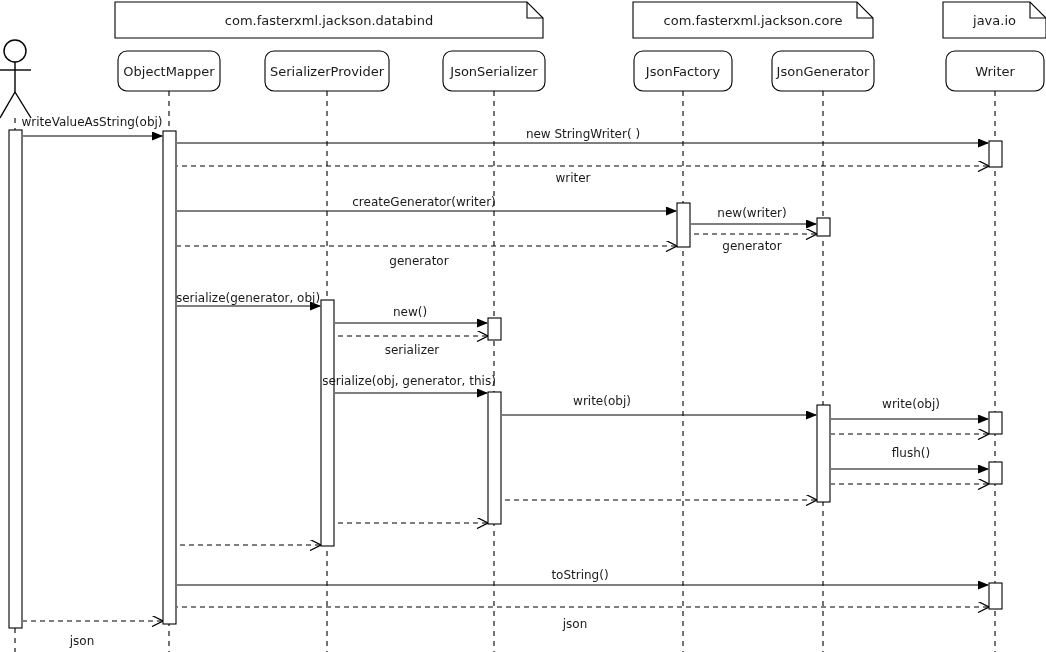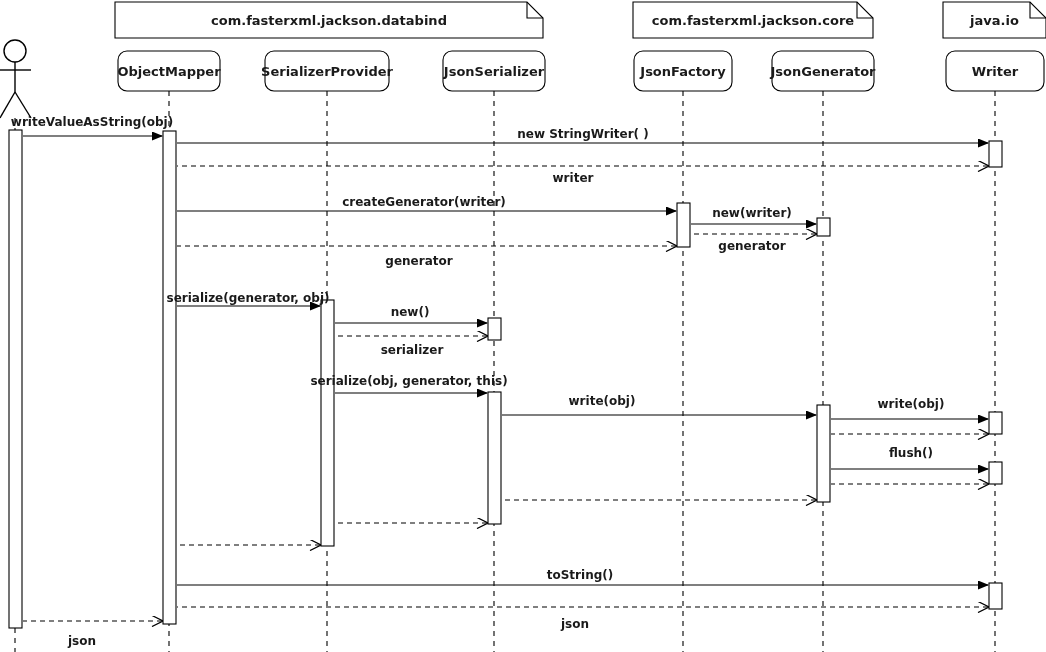--- a/index.html
+++ b/index.html
@@ -7,21 +7,20 @@
     padding: 0;
     background: #ffffff;
   }
   #canvas {
     position: relative;
     width: 1046px;
     height: 652px;
     background: #ffffff;
     font-family: "DejaVu Sans", "Liberation Sans", sans-serif;
     overflow: hidden;
-    font-weight: bold;
   }
   #svg-root {
     position: absolute;
     top: 0;
     left: 0;
   }
   .pkg-label {
     font-size: 13px;
     fill: #1a1a1a;
     text-anchor: middle;

